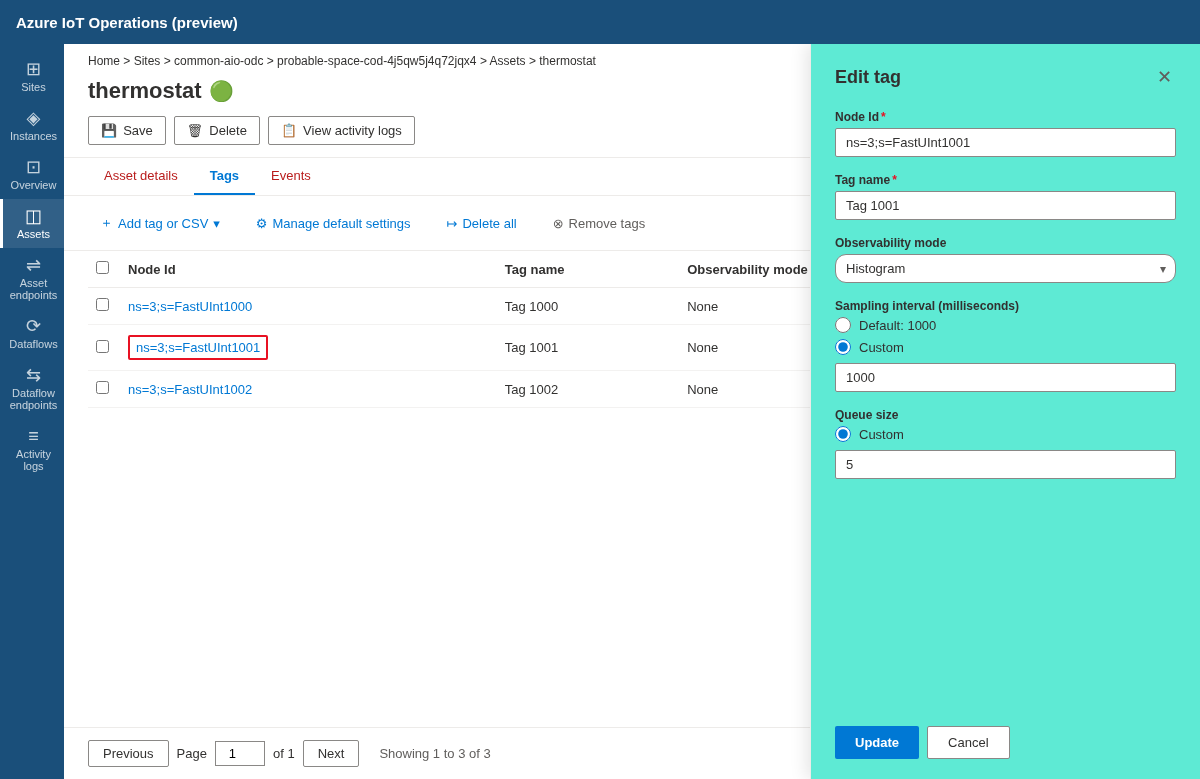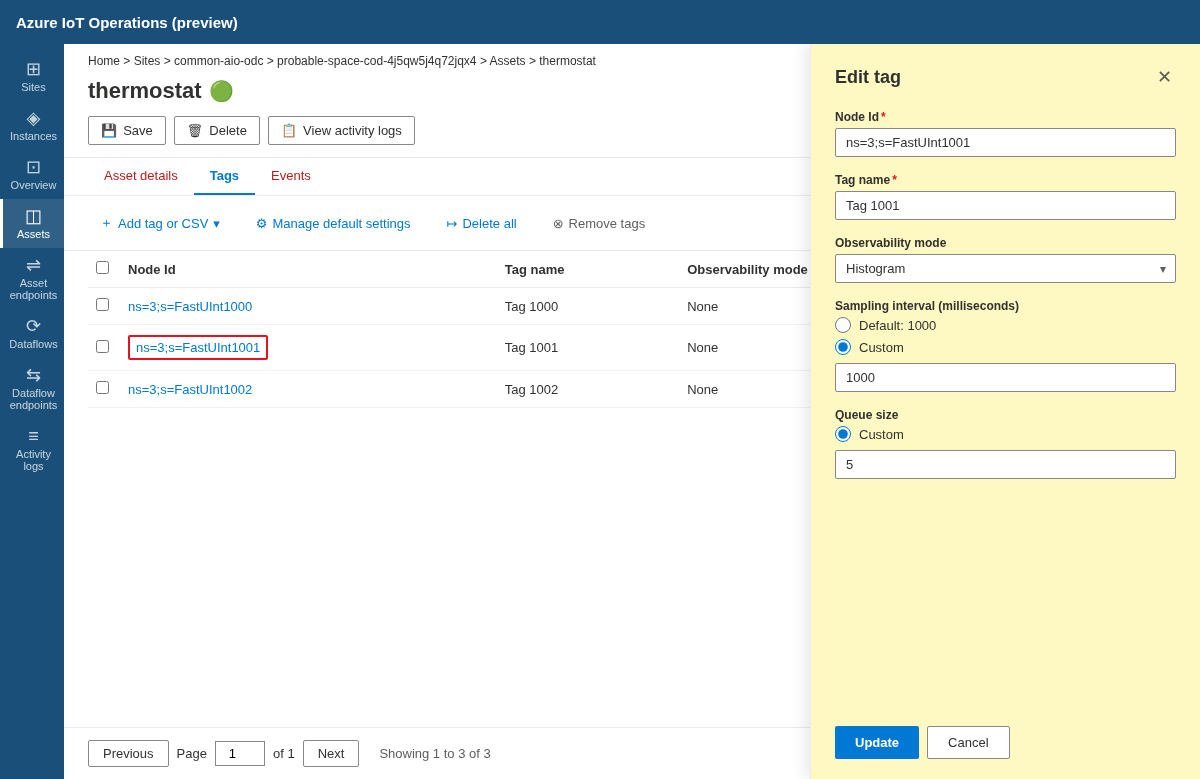--- a/index.html
+++ b/index.html
@@ -215,21 +215,21 @@
       font-size: 13px;
     }
 
     
     .edit-panel {
       position: absolute;
       top: 0;
       right: 0;
       width: 390px;
       height: 100%;
-      background: #fef9c3;
+      background: #5eead4;
       border-left: 1px solid #edebe9;
       box-shadow: -4px 0 16px rgba(0,0,0,0.1);
       display: flex;
       flex-direction: column;
       padding: 20px 24px;
       overflow-y: auto;
       z-index: 100;
     }
     .panel-header {
       display: flex;
@@ -278,21 +278,21 @@
 
     .form-select-wrapper {
       position: relative;
     }
     .form-select {
       width: 100%;
       padding: 6px 30px 6px 10px;
       border: 1px solid #8a8886;
       font-size: 13px;
       color: #323130;
-      border-radius: 2px;
+      border-radius: 11px;
       appearance: none;
       background: white;
       cursor: pointer;
       outline: none;
     }
     .select-chevron {
       position: absolute;
       right: 10px;
       top: 50%;
       transform: translateY(-50%);

